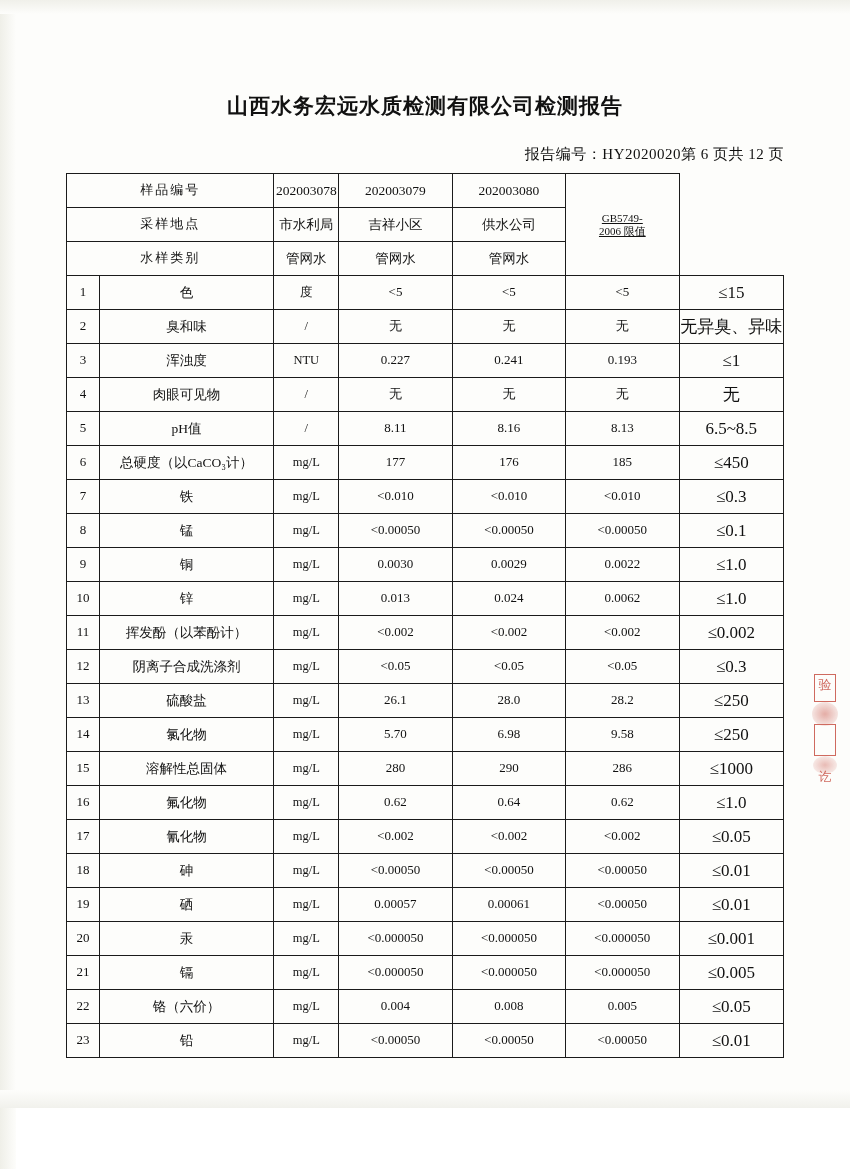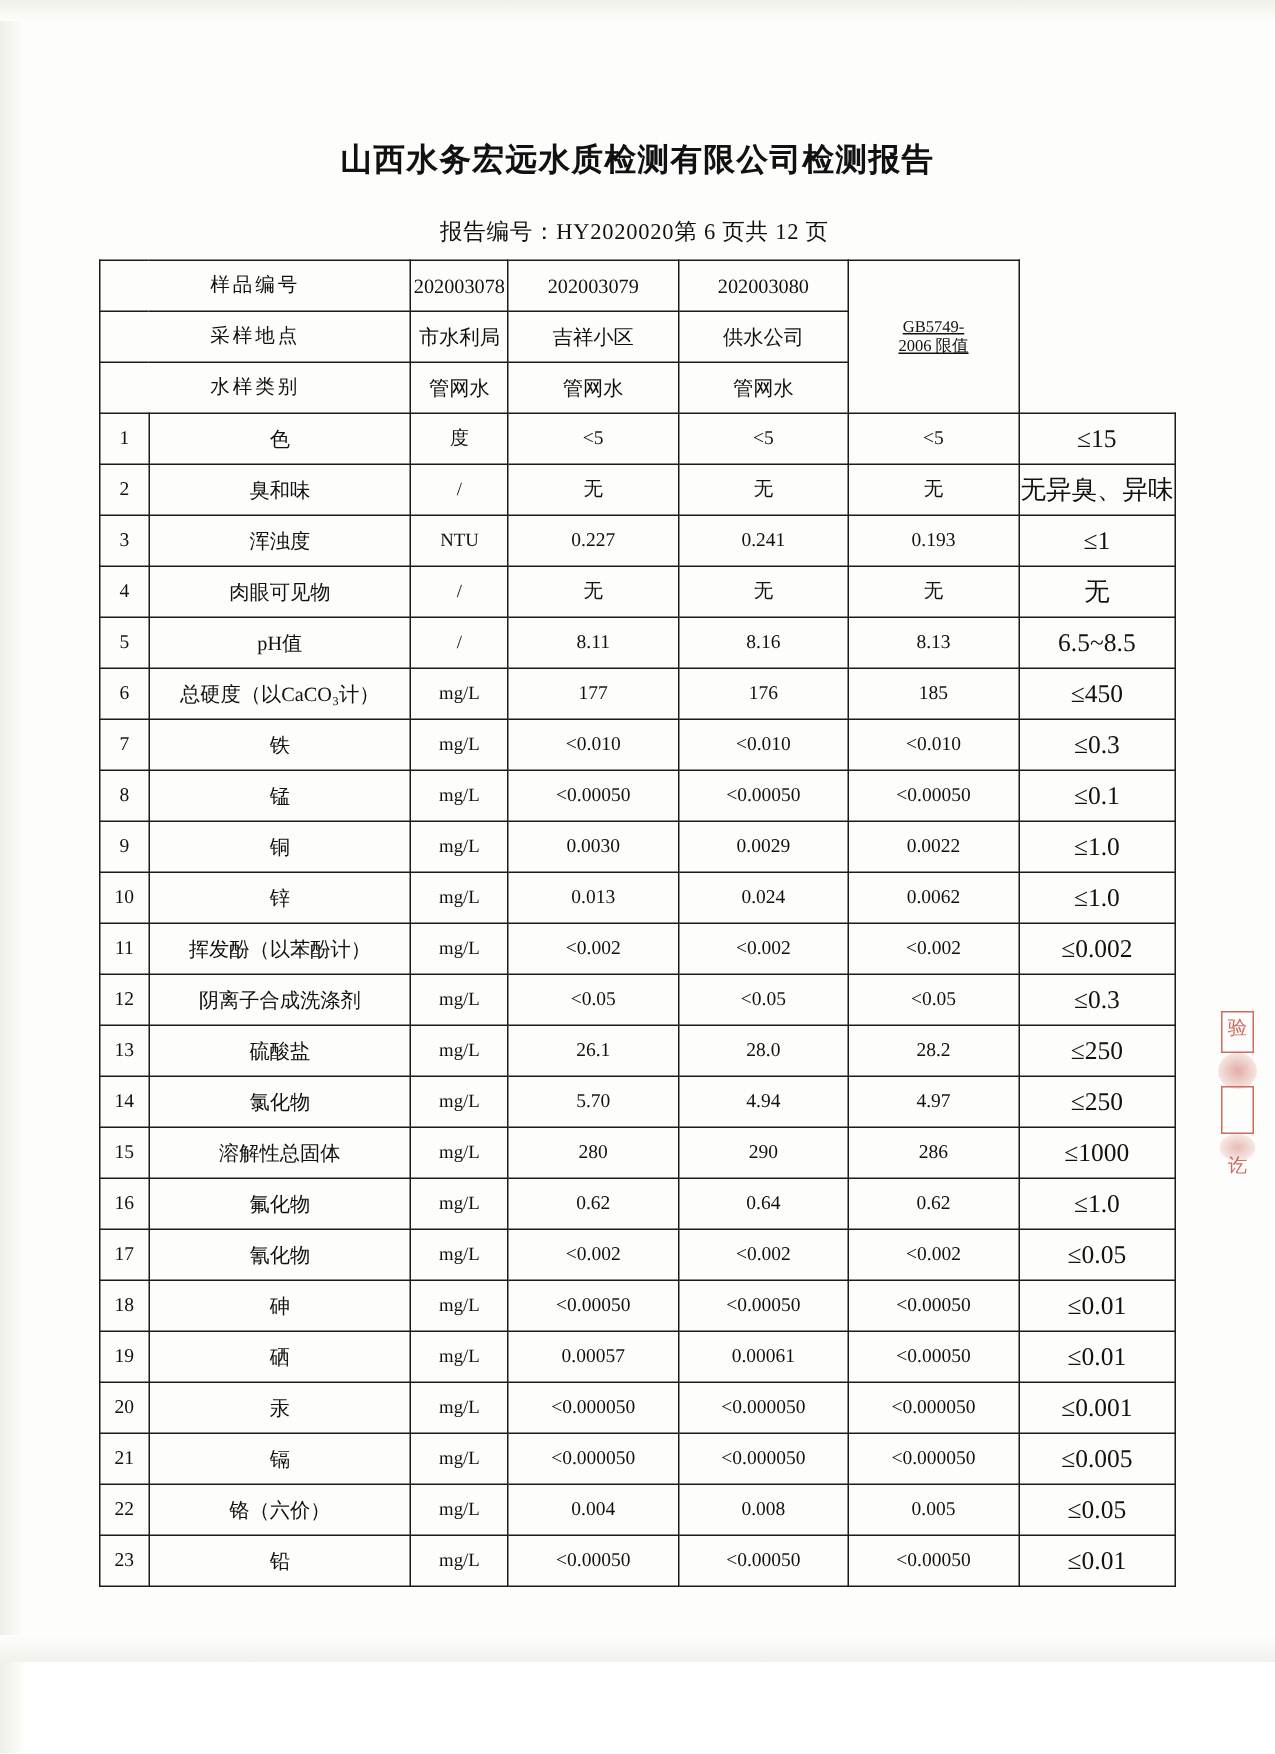--- a/index.html
+++ b/index.html
@@ -50,21 +50,21 @@
     letter-spacing: 1px;
     font-family: "Liberation Serif", "DejaVu Serif", serif;
   }
 
   .meta-row {
     position: absolute;
     top: 145px;
     left: 62px;
     width: 726px;
     display: flex;
-    justify-content: center;
+    justify-content: flex-end;
     font-size: 15px;
   }
   .meta-left { letter-spacing: 0.5px; }
   .meta-right { letter-spacing: 0.5px; padding-right: 4px;}
 
   table.report {
     position: absolute;
     top: 173px;
     left: 66px;
     width: 718px;
@@ -308,22 +308,22 @@
         <td class="val">26.1</td>
         <td class="val">28.0</td>
         <td class="val">28.2</td>
         <td class="limit">≤250</td>
       </tr>
       <tr>
         <td class="idx">14</td>
         <td class="item">氯化物</td>
         <td class="unit">mg/L</td>
         <td class="val">5.70</td>
-        <td class="val">4.94</td>
-        <td class="val">4.97</td>
+        <td class="val">6.98</td>
+        <td class="val">9.58</td>
         <td class="limit">≤250</td>
       </tr>
       <tr>
         <td class="idx">15</td>
         <td class="item">溶解性总固体</td>
         <td class="unit">mg/L</td>
         <td class="val">280</td>
         <td class="val">290</td>
         <td class="val">286</td>
         <td class="limit">≤1000</td>

